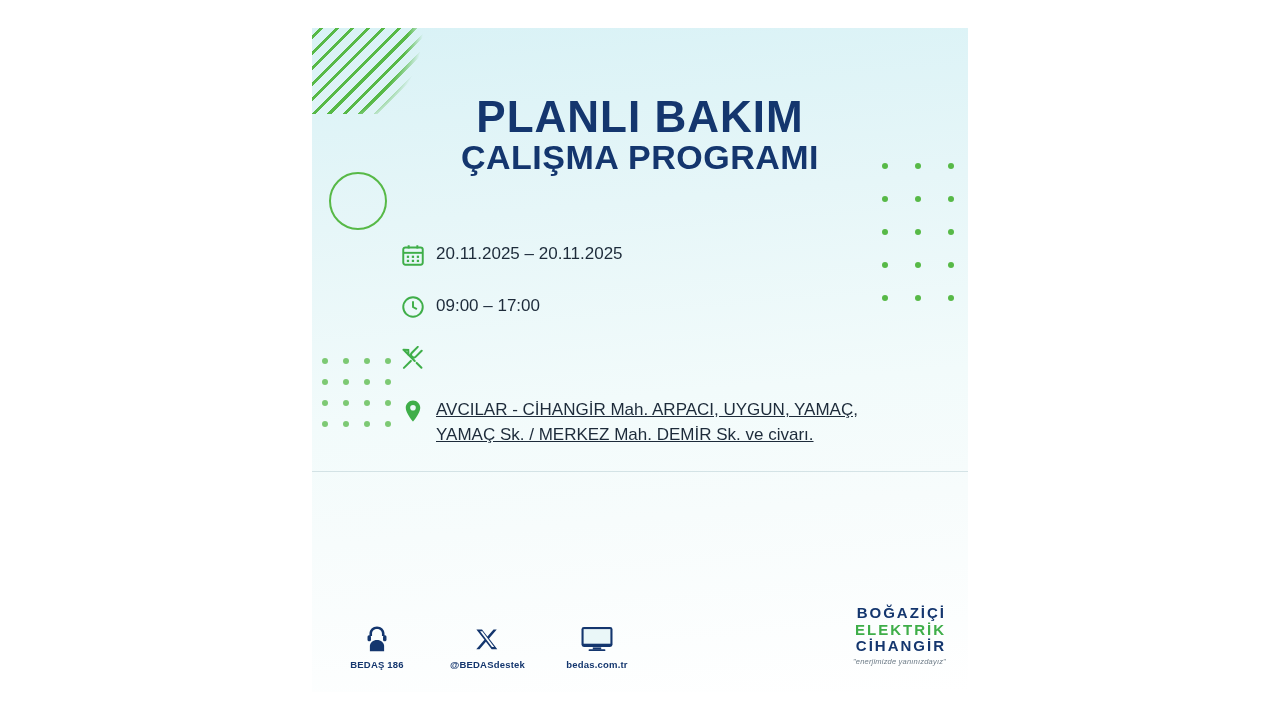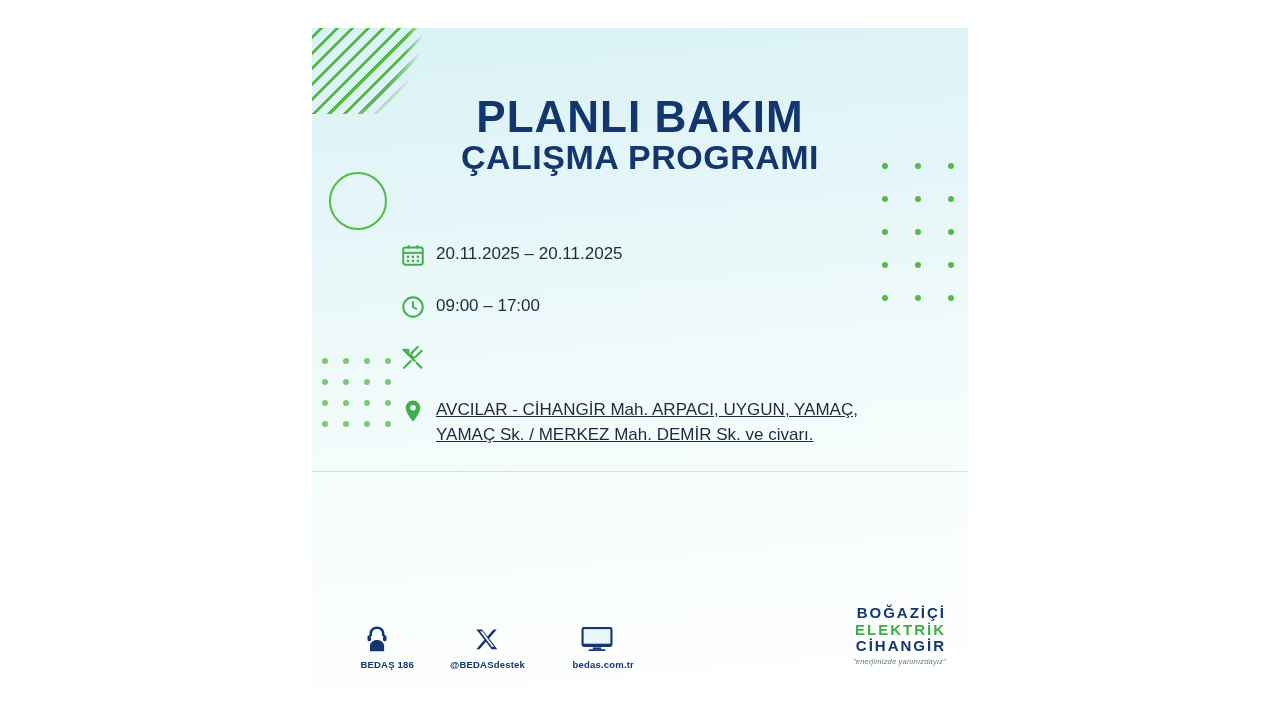--- a/index.html
+++ b/index.html
@@ -165,21 +165,21 @@
   .contact-group {
     position: absolute;
     left: 28px;
     bottom: 0;
     display: flex;
     align-items: flex-end;
     gap: 36px;
   }
   .contact-item {
     width: 74px;
-    text-align: right;
+    text-align: center;
     color: #14366e;
   }
   .contact-ico {
     height: 34px;
     display: flex;
     align-items: flex-end;
     justify-content: center;
     color: #14366e;
   }
   .contact-label {

